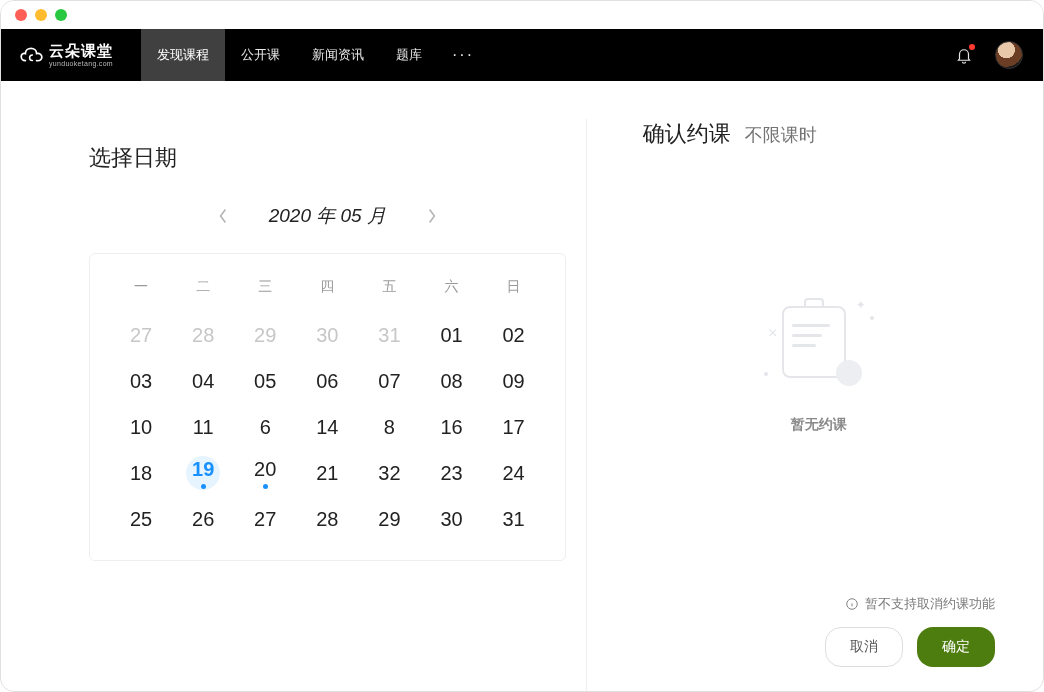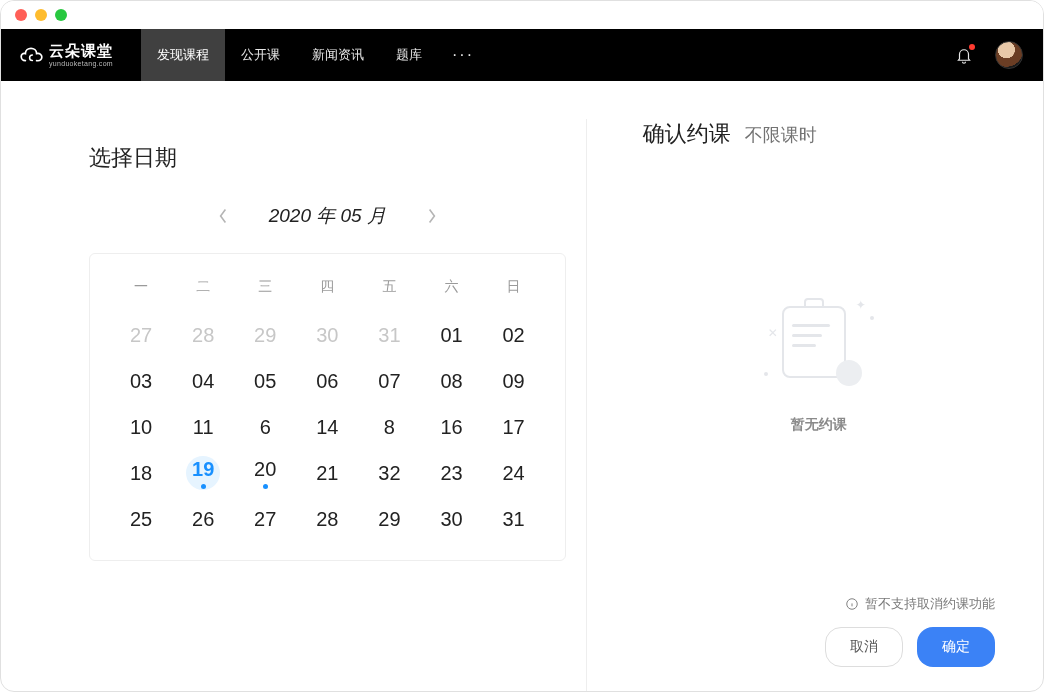--- a/index.html
+++ b/index.html
@@ -193,21 +193,21 @@
     min-width: 78px;
     height: 40px;
     border-radius: 16px;
     font-size: 14px;
     display: flex;
     align-items: center;
     justify-content: center;
     cursor: pointer;
   }
   .btn-default { border: 1px solid #ddd; background: #fff; color: #555; }
-  .btn-primary { border: none; background: #3b82f6; color: #fff; }
+  .btn-primary { border: none; background: #4d7c0f; color: #fff; }
 </style>
 </head>
 <body>
 
 <div class="window">
 
   <div class="titlebar">
     <div class="tl-dot tl-red"></div>
     <div class="tl-dot tl-yellow"></div>
     <div class="tl-dot tl-green"></div>

